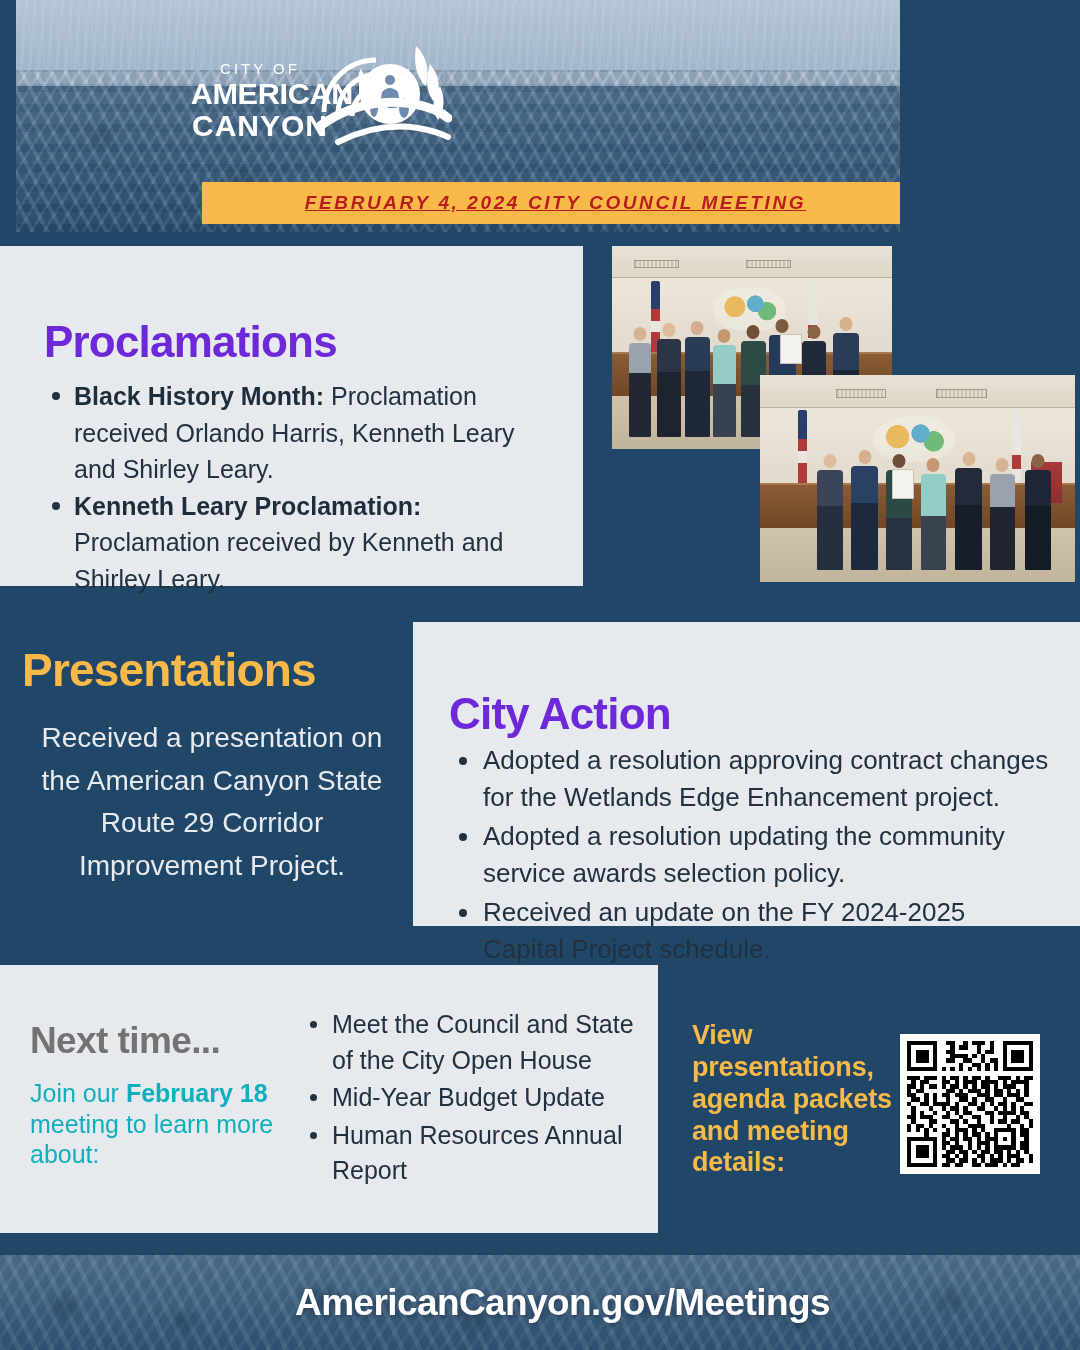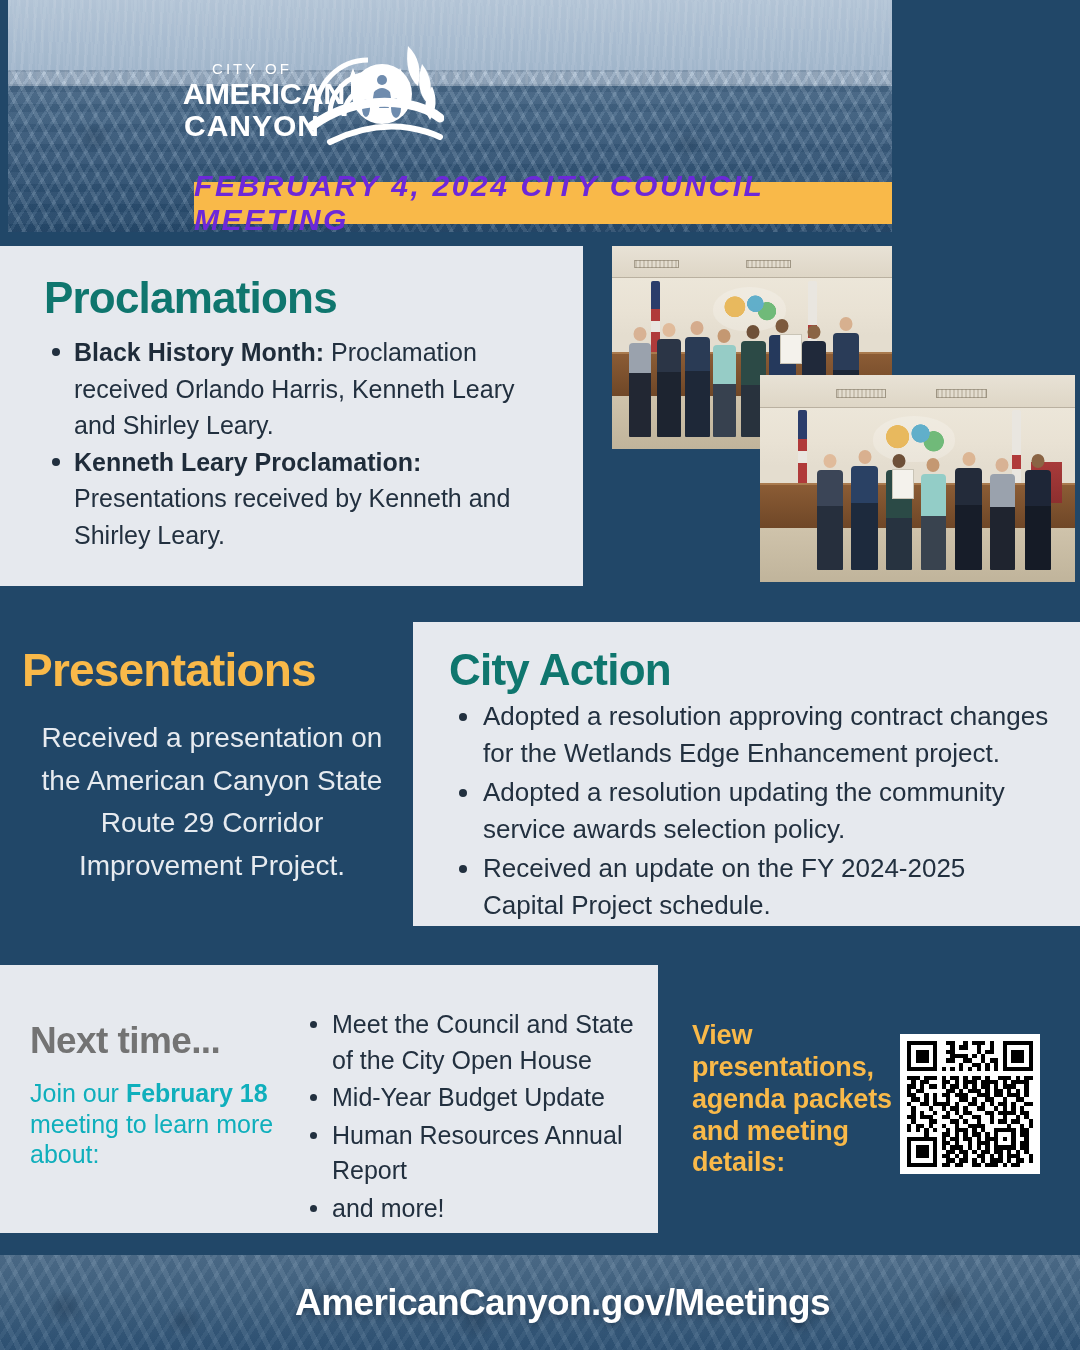--- a/index.html
+++ b/index.html
@@ -10,21 +10,21 @@
     overflow: hidden;
   }
   .page {
     position: relative;
     width: 1080px; height: 1350px;
     background: #214768;
   }
 
   
   .header {
-    position: absolute; left: 8px; top: 0;
+    position: absolute; left: 16px; top: 0;
     width: 884px; height: 232px;
     overflow: hidden;
   }
   .header-photo {
     position: absolute; inset: 0;
     background:
       linear-gradient(180deg, rgba(32,71,105,0.62) 0%, rgba(32,71,105,0.52) 40%, rgba(32,71,105,0.70) 100%),
       linear-gradient(180deg, #b9c9dc 0%, #9fb4cb 22%, #8fa9c4 30%, #7e9bba 46%, #6f8cae 62%, #5c7b9f 80%, #3e5f86 100%);
   }
   
@@ -86,35 +86,36 @@
   }
   .header-title .l2 { letter-spacing: -0.9px; }
 
   .date-banner {
     position: absolute; left: 186px; top: 182px;
     width: 707px; height: 42px;
     background: #F9B949;
     display: flex; align-items: center; justify-content: center;
   }
   .date-banner span {
-    color: #6d28d9; font-size: 30px; font-weight: 700; font-style: italic;
+    color: #b91c1c; font-size: 19px; font-weight: 700; font-style: italic;
     letter-spacing: 2.6px;
+    text-decoration: underline;
   }
 
   
   .panel { position: absolute; background: #E6E9EE; }
 
   .proclamations { left: 0; top: 246px; width: 583px; height: 340px; padding: 30px 36px 0 44px; }
   .city-action   { left: 413px; top: 622px; width: 667px; height: 304px; padding: 26px 28px 0 36px; }
   .next-time     { left: 0; top: 965px; width: 658px; height: 268px; }
 
   h2.sec {
     font-size: 44px; font-weight: 700; letter-spacing: -0.8px; line-height: 1;
   }
-  h2.teal { color: #0f766e; }
+  h2.teal { color: #6d28d9; margin-top: 44px; }
   h2.gold { color: #F9B949; margin-top: 9px; }
 
   ul.bullets { list-style: none; margin-top: 16px; }
   ul.bullets li {
     position: relative; padding-left: 30px; margin-bottom: 2px;
     font-size: 25px; line-height: 1.44; color: #22303F; font-weight: 400;
   }
   ul.bullets li::before {
     content: ""; position: absolute; left: 8px; top: 14px;
     width: 8px; height: 8px; border-radius: 50%; background: #22303F;
@@ -323,21 +324,21 @@
     </div>
   </div>
 
   <div class="panel proclamations">
     <h2 class="sec teal">Proclamations</h2>
     <ul class="bullets">
       <li>
         <b>Black History Month:</b><span> Proclamation received Orlando Harris, Kenneth Leary and Shirley Leary.</span>
       </li>
       <li>
-        <b>Kenneth Leary Proclamation:</b><span> Presentations received by Kenneth and Shirley Leary.</span>
+        <b>Kenneth Leary Proclamation:</b><span> Proclamation received by Kenneth and Shirley Leary.</span>
       </li>
     </ul>
   </div>
 
   <div class="photo photo-1">
     <div class="room">
       <div class="ceil"></div>
       <div class="vent" style="left:8%"></div>
       <div class="vent" style="left:48%"></div>
       <div class="logo-seal"></div>
@@ -426,21 +427,20 @@
   <div class="panel next-time">
     <div class="nt-left">
       <div class="nt-head">Next time...</div>
       <div class="nt-sub"><span>Join our </span><b>February 18</b><span> meeting to learn more about:</span></div>
     </div>
     <div class="nt-list">
       <ul>
         <li>Meet the Council and State of the City Open House</li>
         <li>Mid-Year Budget Update</li>
         <li>Human Resources Annual Report</li>
-        <li>and more!</li>
       </ul>
     </div>
   </div>
 
   <div class="qr-block">
     <div class="qr-text">View presentations, agenda packets and meeting details:</div>
     <div class="qr-code">
       <svg viewBox="0 0 29 29" shape-rendering="crispEdges" aria-hidden="true">
         <rect width="29" height="29" fill="#ffffff"></rect>
         <g fill="#000000">

